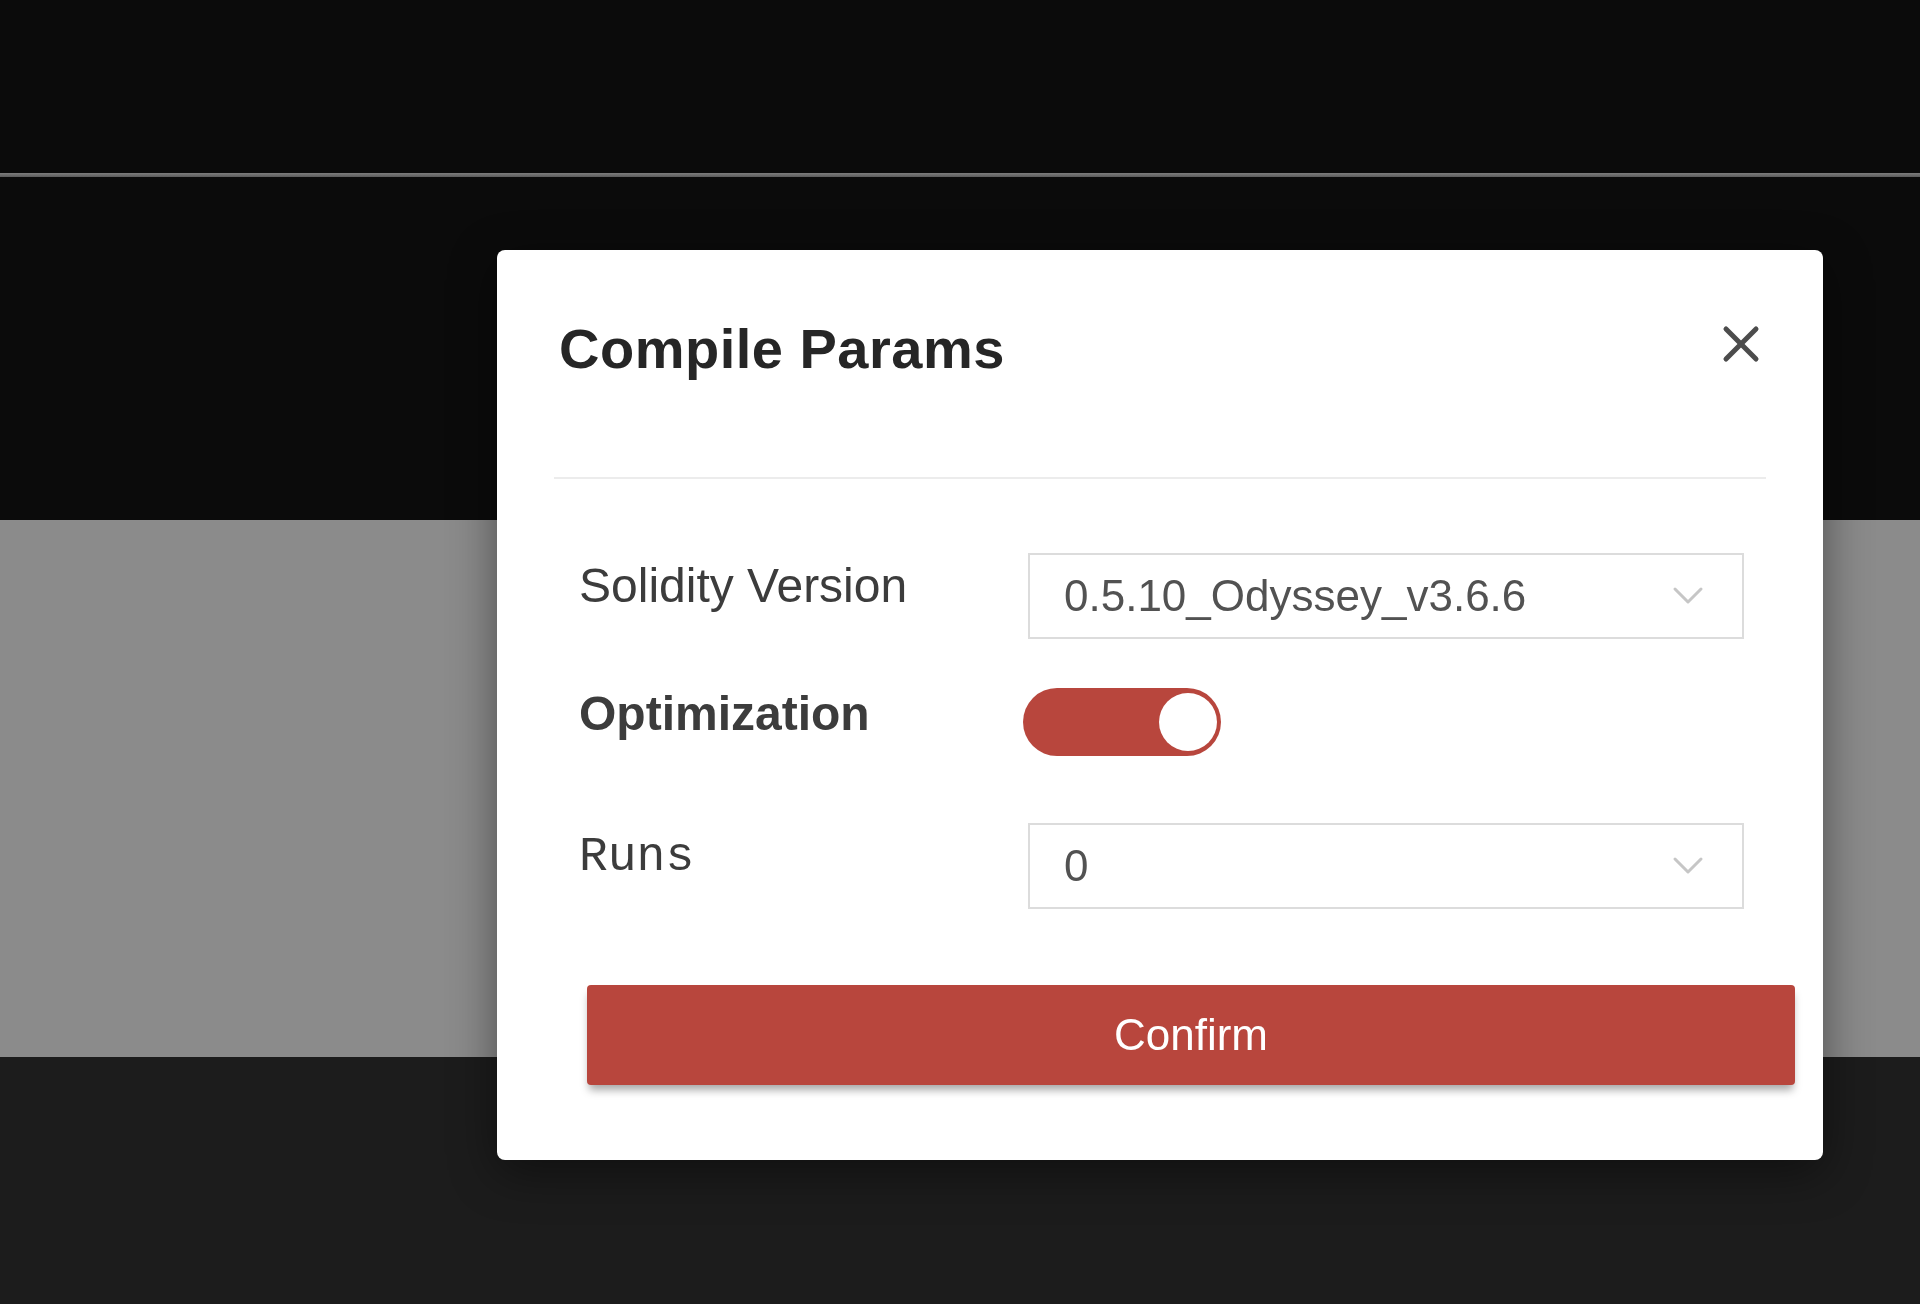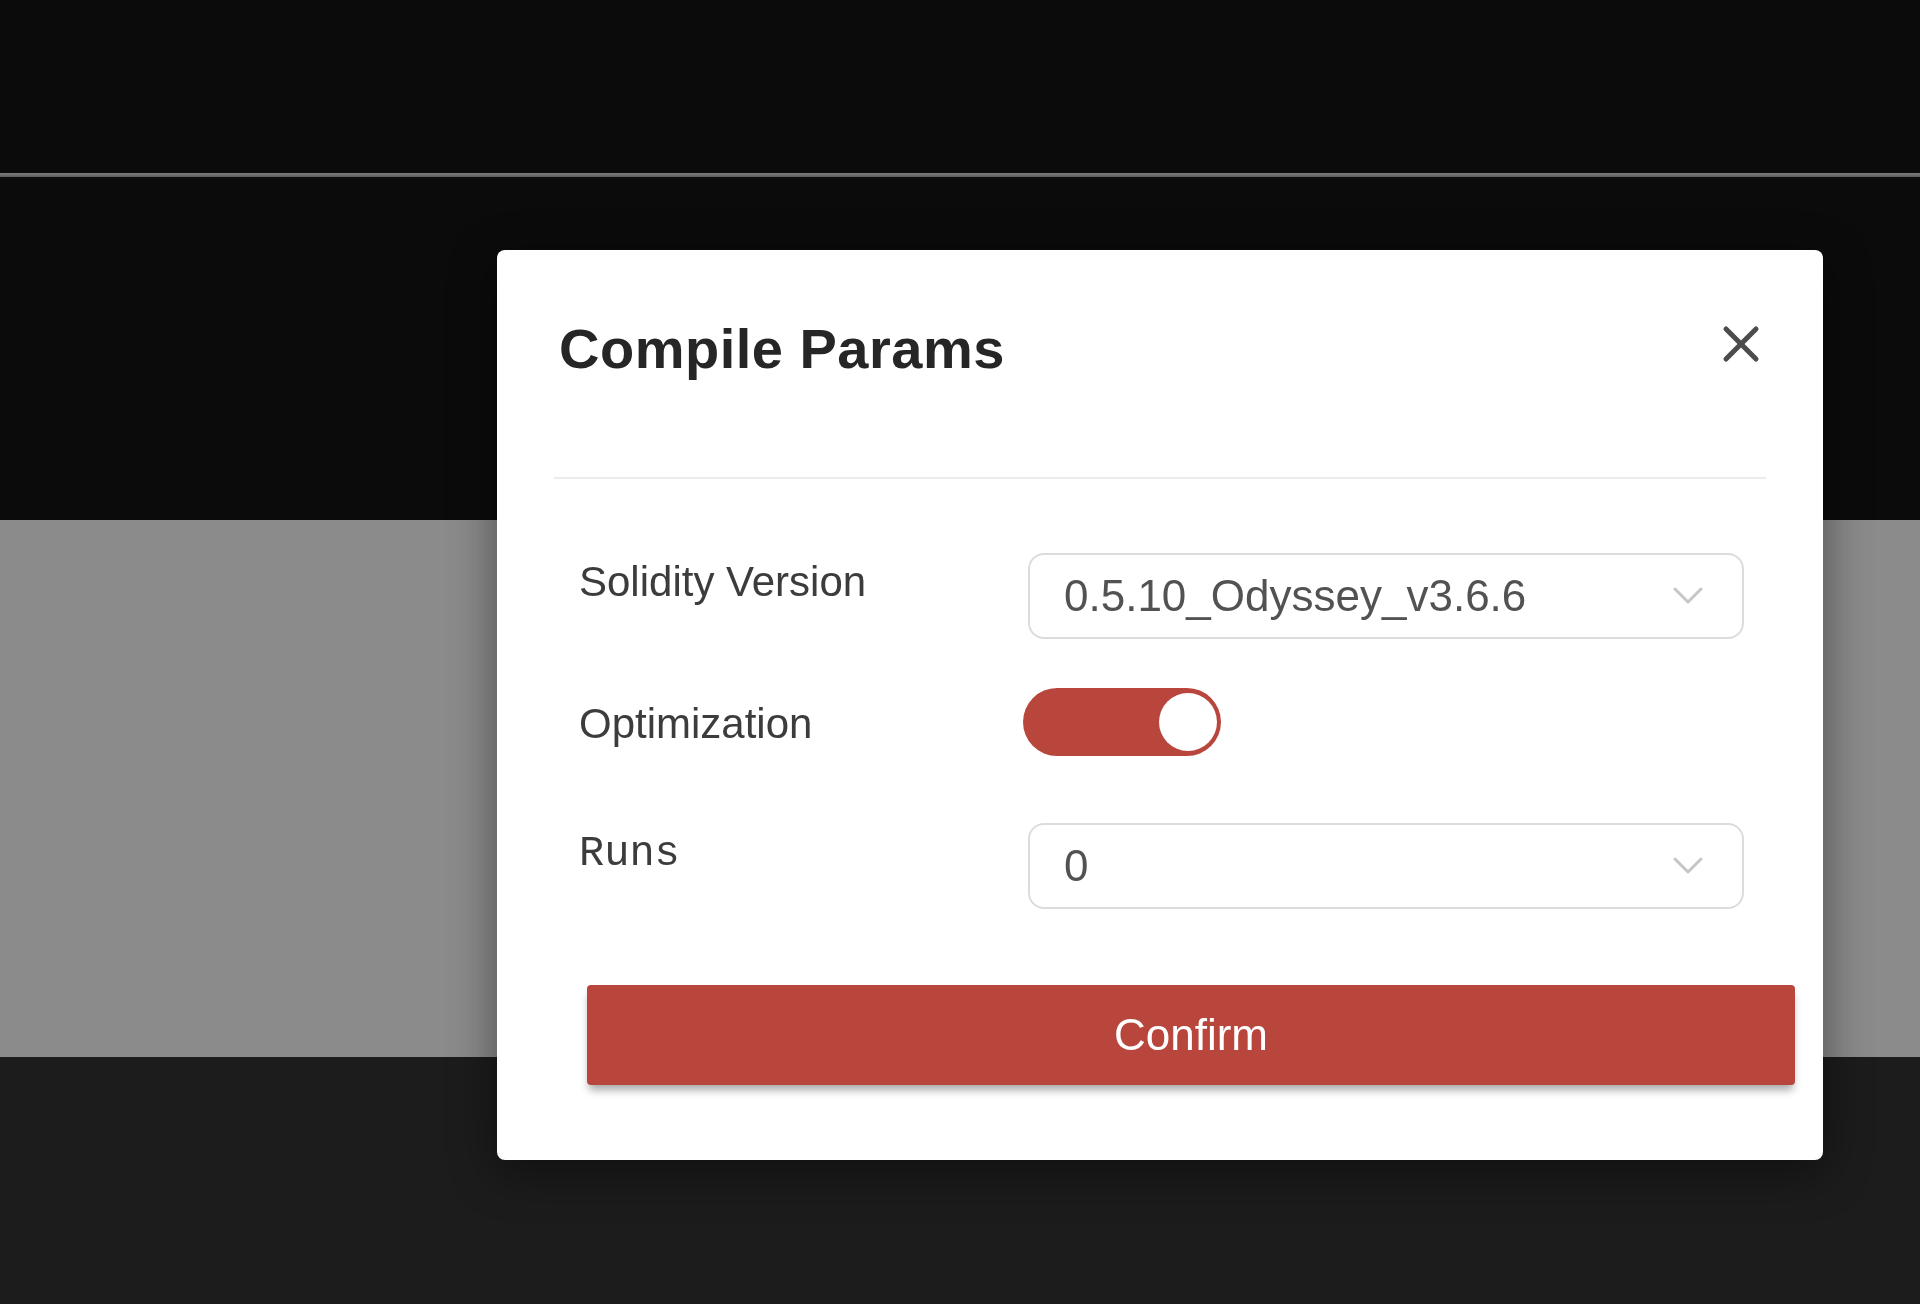--- a/index.html
+++ b/index.html
@@ -36,28 +36,28 @@
     font-size:56px; font-weight:700; color:#262626; letter-spacing:0.5px;
   }
   .modal-close {
     position:absolute; left:1212px; top:62px; width:64px; height:64px;
     display:flex; align-items:center; justify-content:center; cursor:pointer;
   }
   .modal-divider {
     position:absolute; left:57px; right:57px; top:227px; height:2px; background:#ececec;
   }
 
-  .field-label { position:absolute; left:82px; font-size:42px; color:#3c3c3c; }
+  .field-label { position:absolute; left:82px; font-size:48px; color:#3c3c3c; }
   .lbl-1 { top:308px; }
-  .lbl-2 { top:450px; }
+  .lbl-2 { top:436px;font-weight:bold; }
   .lbl-3 { top:580px;font-family:Liberation Mono, monospace; }
 
   .select-box {
     position:absolute; left:531px; width:716px; height:86px;
-    border:2px solid #dcdcdc; border-radius:16px; background:#fff;
+    border:2px solid #dcdcdc; border-radius:0; background:#fff;
     display:flex; align-items:center; cursor:pointer;
   }
   .sel-1 { top:303px; }
   .sel-3 { top:573px; }
   .select-value { font-size:44px; color:#525252; padding-left:34px; }
   .select-chevron { position:absolute; right:38px; top:50%; transform:translateY(-50%); display:flex; }
 
   .toggle {
     position:absolute; left:526px; top:438px; width:198px; height:68px;
     background:#b8463d; border-radius:34px; cursor:pointer;

